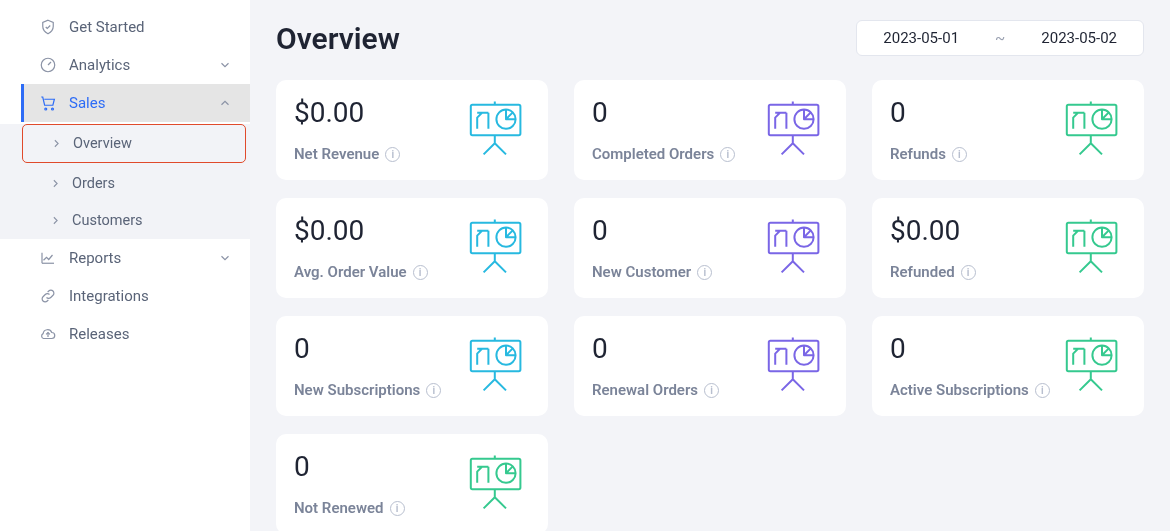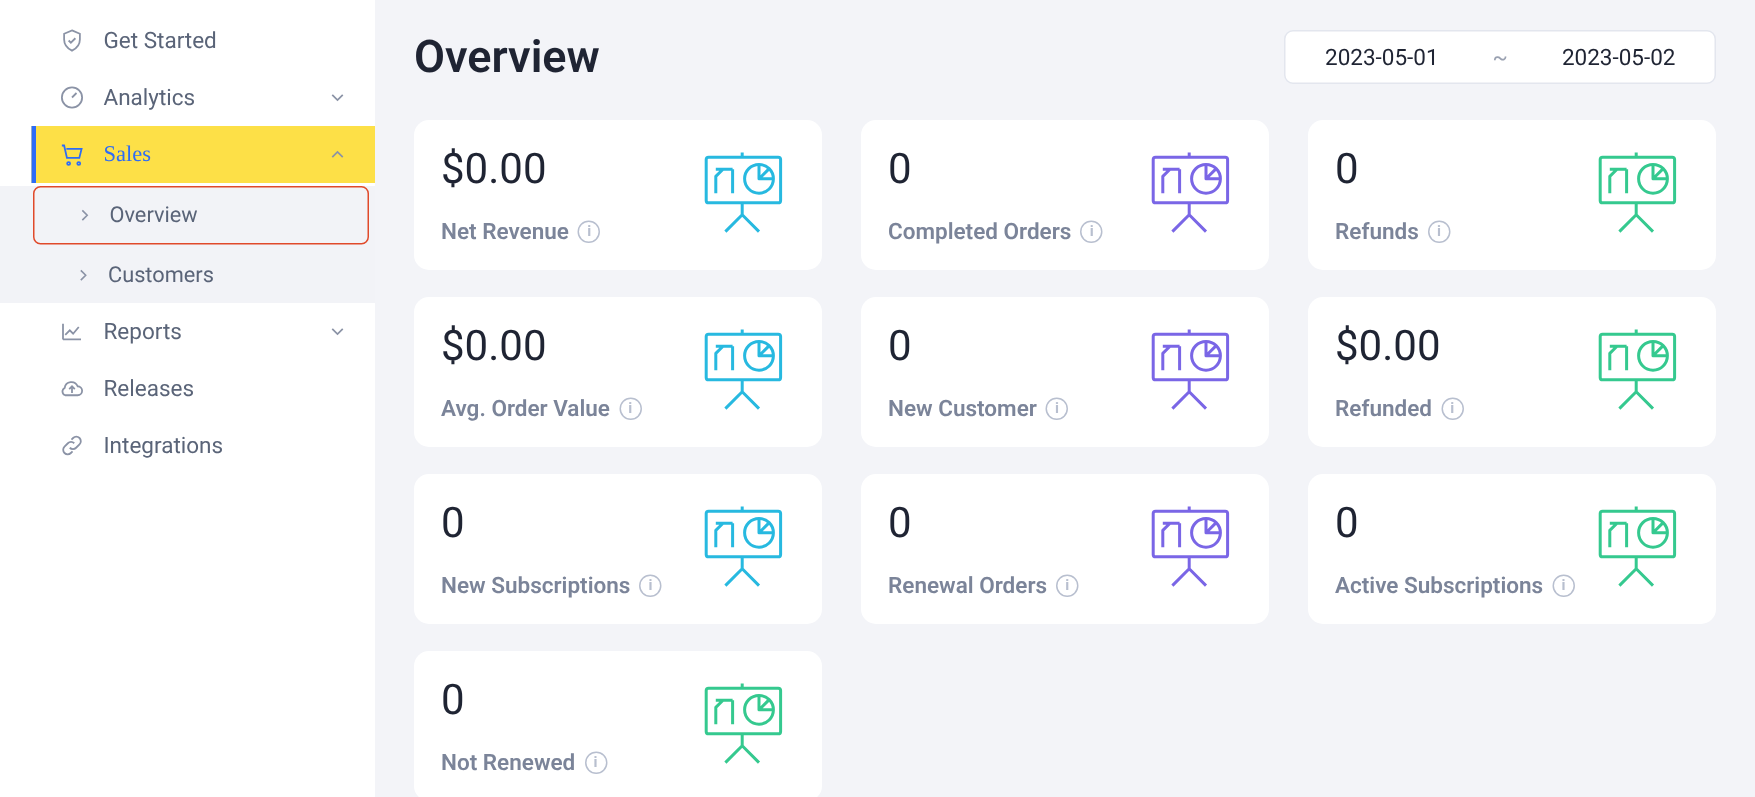--- a/index.html
+++ b/index.html
@@ -1,21 +1,21 @@
 <!DOCTYPE html>
 <html><head>
   <meta charset="utf-8">
   <style>
     * { box-sizing: border-box; margin: 0; padding: 0; }
     body { font-family: -apple-system, BlinkMacSystemFont, "Segoe UI", Roboto, Arial, sans-serif; background:#f3f4f8; color:#1f2433; }
     .app { display:flex; min-height:531px; }
     .sidebar { width:258px; background:#ffffff; padding-top:8px; }
     .sidebar .item { display:flex; align-items:center; gap:12px; padding:10px 18px; color:#5a6478; cursor:pointer; font-size:15px;margin-left:21px; }
     .sidebar .item .spacer { margin-left:auto; }
-    .sidebar .item.active { color:#2d6cf6; background:#fde047; border-left:3px solid #2d6cf6; padding-left:15px;font-family:Liberation Serif, serif; }
+    .sidebar .item.active { color:#2d6cf6; background:#e5e5e5; border-left:3px solid #2d6cf6; padding-left:15px; }
     .submenu { background:#f2f3f7; }
     .submenu .sub { display:flex; align-items:center; gap:10px; padding:10px 18px 10px 48px; color:#5a6478; cursor:pointer; font-size:14.5px; }
     .submenu .sub.sel { border:1.5px solid #e04a2b; border-radius:5px; margin:2px 4px 2px 22px; padding-left:26px; }
     .chev { width:14px; height:14px; display:inline-flex; align-items:center; justify-content:center; }
     .icn { width:18px; height:18px; display:inline-flex; align-items:center; justify-content:center; flex-shrink:0; }
     .main { flex:1; padding:20px 26px; }
     .topbar { display:flex; align-items:center; justify-content:space-between; margin-bottom:24px; }
     .title { font-size:30px; font-weight:600; color:#1f2433; }
     .daterange { background:#fff; border:1px solid #e3e6ee; border-radius:6px; padding:8px 26px; font-size:15px; color:#1f2433; display:flex; align-items:flex-start; gap:36px; }
     .daterange .tilde { color:#9aa1b1; }
@@ -84,20 +84,28 @@
             </svg>
         </span>
         <span>Overview</span>
       </div>
       <div class="sub">
         <span class="chev">
           <svg viewBox="0 0 24 24" width="13" height="13" fill="none" stroke="#8b93a6" stroke-width="2">
               <path d="M9 6l6 6-6 6"></path>
             </svg>
         </span>
+        <span>Orders</span>
+      </div>
+      <div class="sub">
+        <span class="chev">
+          <svg viewBox="0 0 24 24" width="13" height="13" fill="none" stroke="#8b93a6" stroke-width="2">
+              <path d="M9 6l6 6-6 6"></path>
+            </svg>
+        </span>
         <span>Customers</span>
       </div>
     </div>
 
 
     <div class="item">
       <span class="icn">
         <svg viewBox="0 0 24 24" width="18" height="18" fill="none" stroke="#8b93a6" stroke-width="1.6">
             <path d="M4 19V5"></path>
             <path d="M4 19h16"></path>
@@ -109,36 +117,36 @@
       <span class="chev">
         <svg viewBox="0 0 24 24" width="14" height="14" fill="none" stroke="#8b93a6" stroke-width="2">
             <path d="M6 9l6 6 6-6"></path>
           </svg>
       </span>
     </div>
 
     <div class="item">
       <span class="icn">
         <svg viewBox="0 0 24 24" width="18" height="18" fill="none" stroke="#8b93a6" stroke-width="1.6">
+            <path d="M10 14a4 4 0 0 0 5.66 0l3-3a4 4 0 1 0-5.66-5.66l-1.5 1.5"></path>
+            <path d="M14 10a4 4 0 0 0-5.66 0l-3 3a4 4 0 1 0 5.66 5.66l1.5-1.5"></path>
+          </svg>
+      </span>
+      <span>Integrations</span>
+    </div>
+
+    <div class="item">
+      <span class="icn">
+        <svg viewBox="0 0 24 24" width="18" height="18" fill="none" stroke="#8b93a6" stroke-width="1.6">
             <path d="M17 18a4 4 0 0 0 0-8 6 6 0 0 0-11.5 1.5A3.5 3.5 0 0 0 6 18h11z"></path>
             <path d="M12 10v6"></path>
             <path d="M9.5 12.5L12 10l2.5 2.5"></path>
           </svg>
       </span>
       <span>Releases</span>
-    </div>
-
-    <div class="item">
-      <span class="icn">
-        <svg viewBox="0 0 24 24" width="18" height="18" fill="none" stroke="#8b93a6" stroke-width="1.6">
-            <path d="M10 14a4 4 0 0 0 5.66 0l3-3a4 4 0 1 0-5.66-5.66l-1.5 1.5"></path>
-            <path d="M14 10a4 4 0 0 0-5.66 0l-3 3a4 4 0 1 0 5.66 5.66l1.5-1.5"></path>
-          </svg>
-      </span>
-      <span>Integrations</span>
     </div>
 
   </div>
 
   <div class="main">
 
     <div class="topbar">
       <div class="title">Overview</div>
       <div class="daterange">
         <span>2023-05-01</span>

